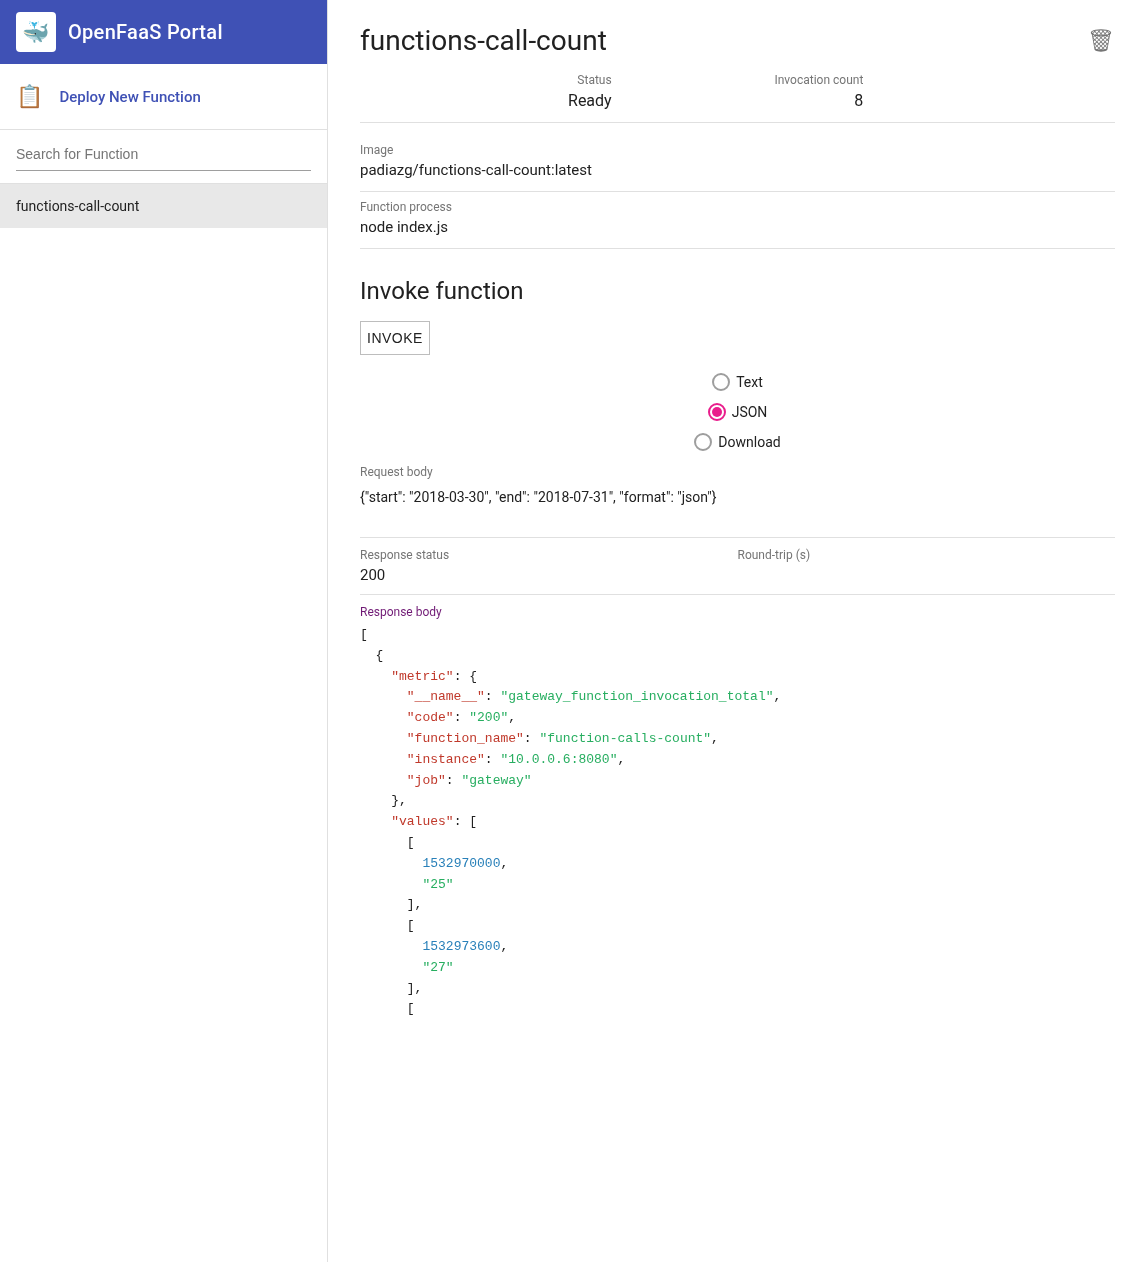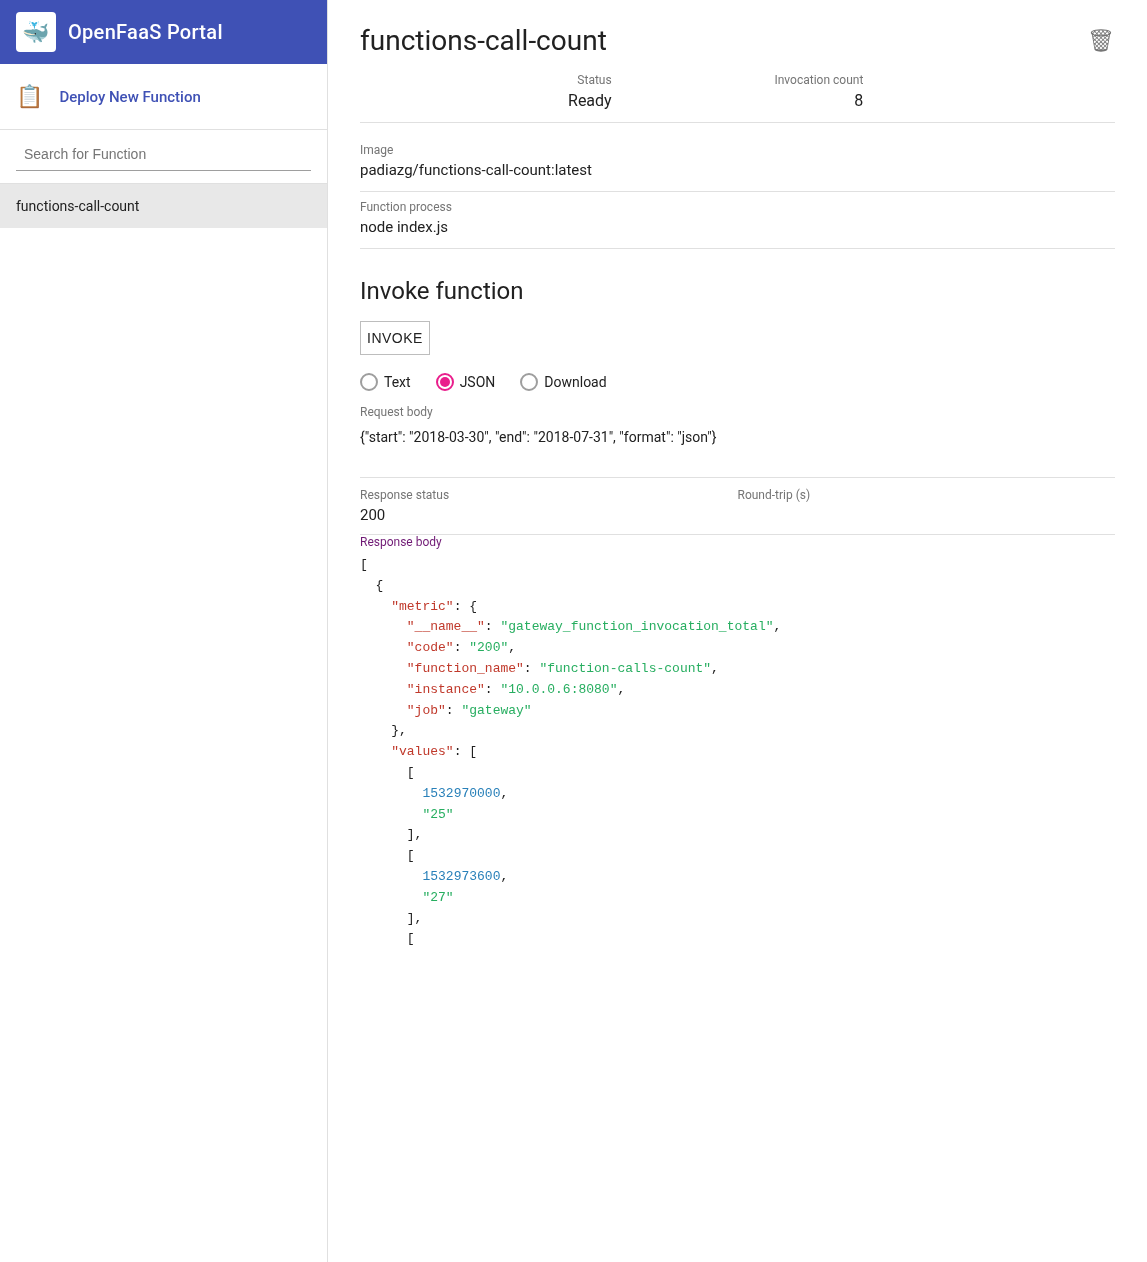--- a/index.html
+++ b/index.html
@@ -58,21 +58,20 @@
       border-bottom: 1px solid #e0e0e0;
     }
     .search-input {
       width: 100%;
       border: none;
       outline: none;
       font-size: 14px;
       color: #9e9e9e;
       background: transparent;
       padding: 4px 0;
-      margin-left: 8px;
     }
     .search-divider {
       height: 1px;
       background: #9e9e9e;
       margin-top: 4px;
     }
     .function-list-item {
       padding: 14px 16px;
       background: #e8e8e8;
       cursor: pointer;
@@ -161,22 +160,23 @@
       font-weight: 500;
       letter-spacing: 0.5px;
       cursor: pointer;
       color: #212121;
       margin-bottom: 18px;
     }
 
     .radio-group {
       display: flex;
       align-items: center;
-      gap: 25px;
+      gap: 12px;
       margin-bottom: 14px;
+      flex-direction: column;
     }
     .radio-option {
       display: flex;
       align-items: center;
       gap: 6px;
       cursor: pointer;
     }
     .radio-circle {
       width: 18px;
       height: 18px;
@@ -216,20 +216,21 @@
     .response-divider {
       height: 1px;
       background: #e0e0e0;
       margin: 16px 0 10px 0;
     }
     .response-grid {
       display: grid;
       grid-template-columns: 1fr 1fr;
       padding-bottom: 10px;
       border-bottom: 1px solid #e0e0e0;
+      margin-bottom: 10px;
     }
     .response-cell {
       display: flex;
       flex-direction: column;
       gap: 4px;
     }
     .response-label {
       font-size: 12px;
       color: #757575;
     }

